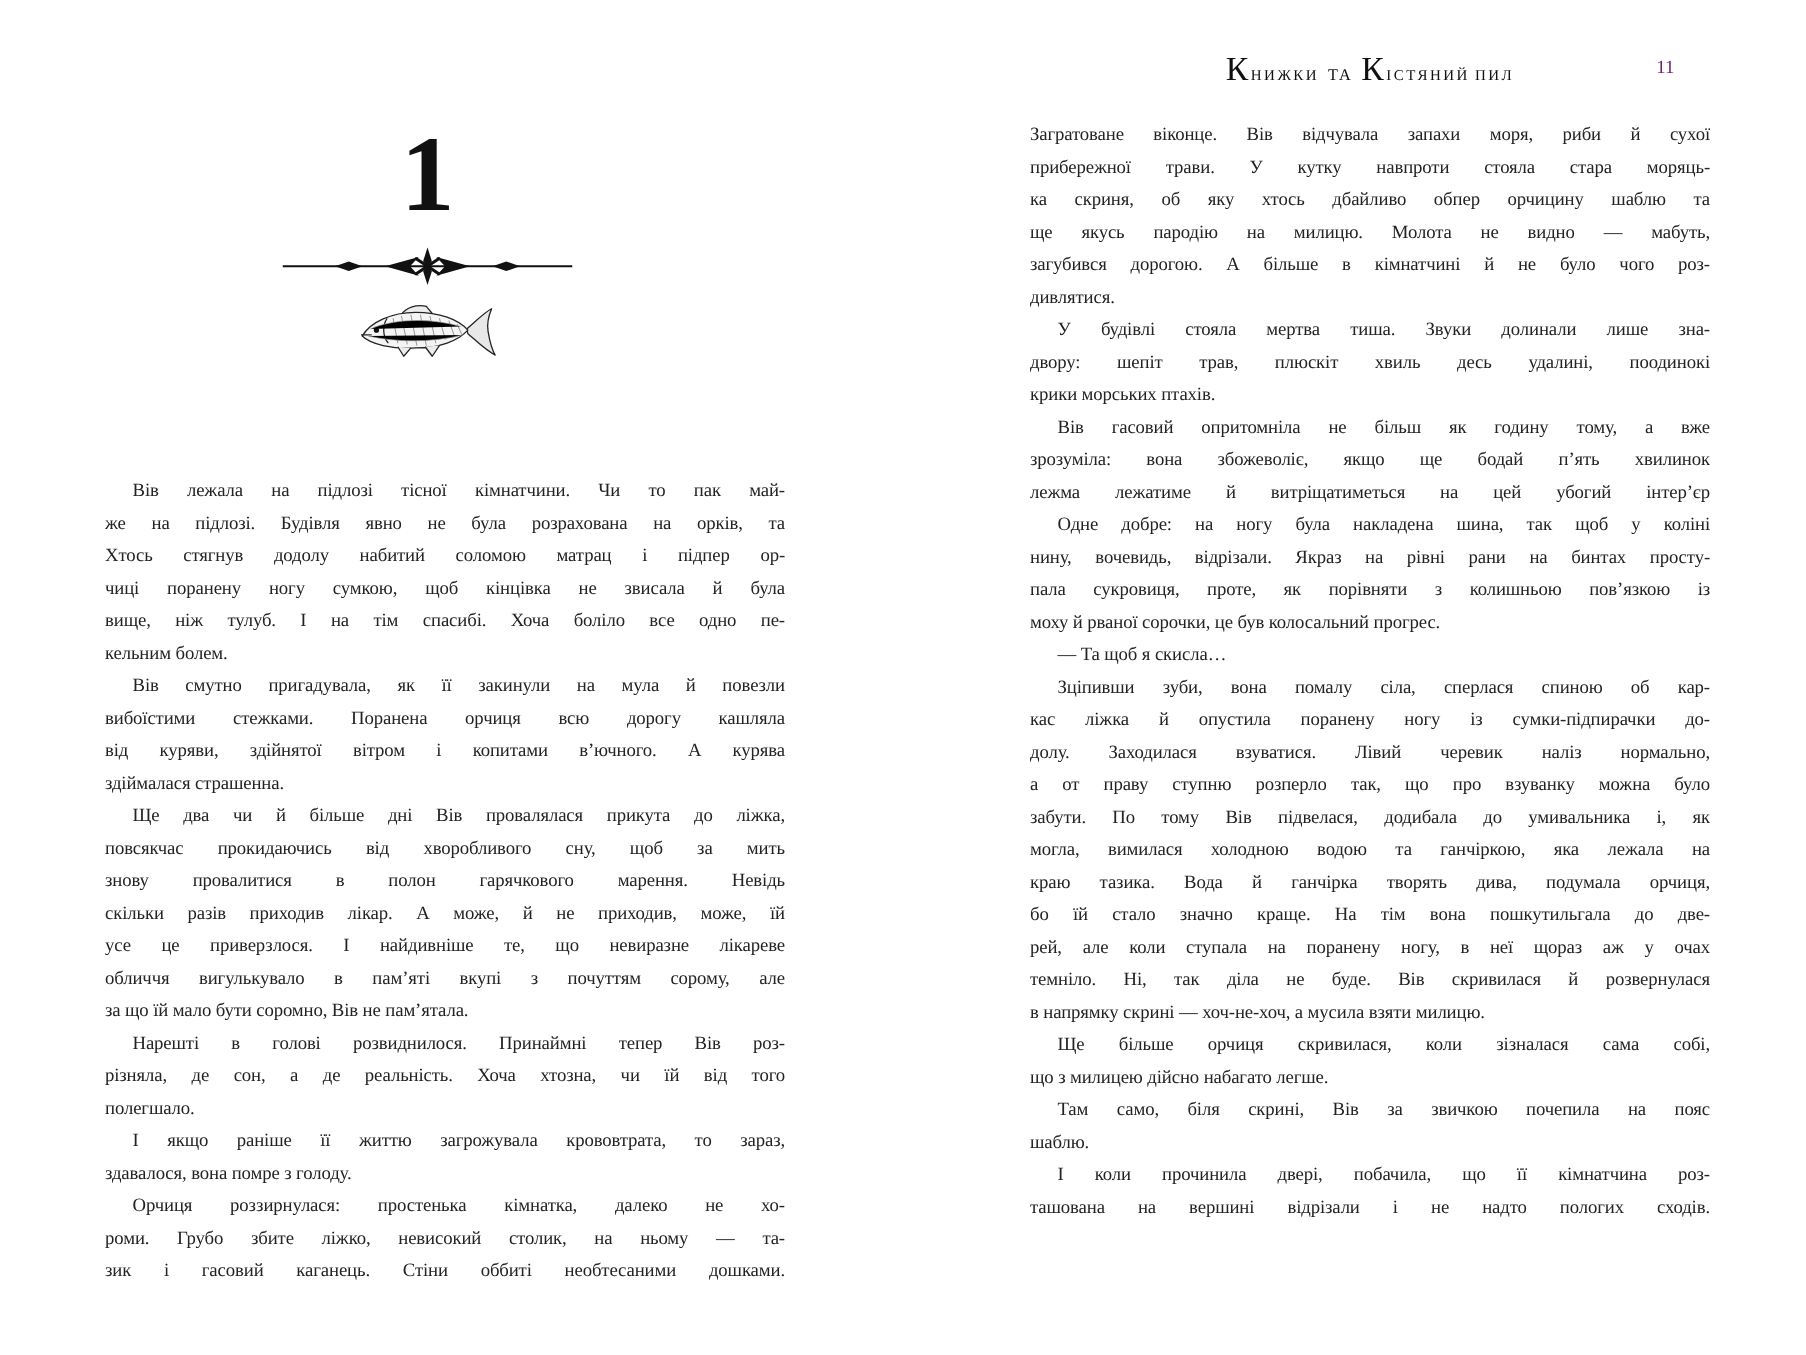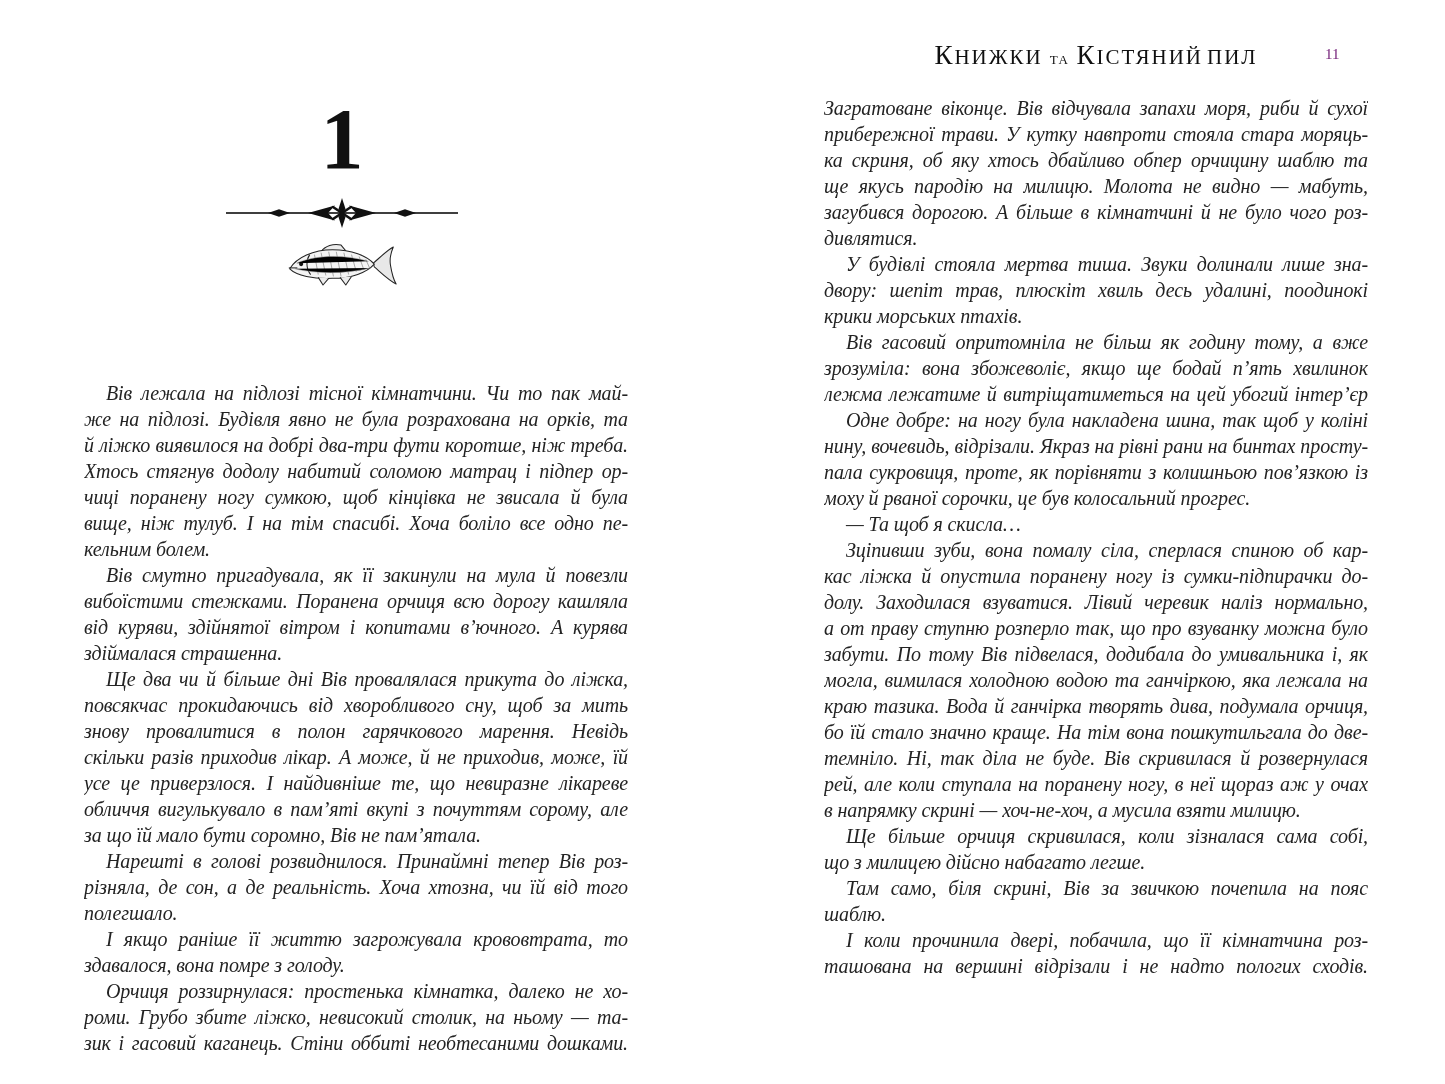--- a/index.html
+++ b/index.html
@@ -27,26 +27,26 @@
   }
   .ornament { display: block; margin: 14px auto 0; }
   .fish { display: block; margin: 12px auto 0; }
 
   
   .running-head {
     position: absolute; top: 40px; left: 0; width: 544px;
     text-align: center; color: #101010; white-space: nowrap;
   }
   .tl-big  { font-size: 27px; letter-spacing: 2px; }
-  .tl-caps { font-size: 21px; letter-spacing: 2px; }
+  .tl-caps { font-size: 12px; letter-spacing: 2px; }
   .tl-small{ font-size: 13px; letter-spacing: 1.5px; margin: 0 7px; }
   .page-number { position: absolute; top: 46px; left: 501px; font-size: 15px; color: #701a75; }
 
   
-  .body-text { position: absolute; left: 0; width: 544px; font-size: 20px; letter-spacing: -0.1px; font-style: italic; }
+  .body-text { position: absolute; left: 0; width: 544px; font-size: 15px; letter-spacing: -0.1px; }
   .body-left  { top: 380px; }
   .body-right { top: 95px; }
   .line {
     height: 26px;
     line-height: 26px;
     overflow: hidden;
     text-align: justify;
     text-align-last: justify;
     white-space: normal;
   }
@@ -96,21 +96,20 @@
         </g>
         <g stroke="#9a9a9a" stroke-width="0.5">
           <path d="M12 22 C30 14 60 12 88 20 M10 28 C32 33 62 34 90 27"></path>
         </g>
       </svg>
     </div>
 
     <div class="body-text body-left" id="left-text">
         <div class="line indent">Вів лежала на підлозі тісної кімнатчини. Чи то пак май-</div>
         <div class="line">же на підлозі. Будівля явно не була розрахована на орків, та</div>
-        <div class="line">й ліжко виявилося на добрі два-три фути коротше, ніж треба.</div>
         <div class="line">Хтось стягнув додолу набитий соломою матрац і підпер ор-</div>
         <div class="line">чиці поранену ногу сумкою, щоб кінцівка не звисала й була</div>
         <div class="line">вище, ніж тулуб. І на тім спасибі. Хоча боліло все одно пе-</div>
         <div class="line para-end">кельним болем.</div>
         <div class="line indent">Вів смутно пригадувала, як її закинули на мула й повезли</div>
         <div class="line">вибоїстими стежками. Поранена орчиця всю дорогу кашляла</div>
         <div class="line">від куряви, здійнятої вітром і копитами в’ючного. А курява</div>
         <div class="line para-end">здіймалася страшенна.</div>
         <div class="line indent">Ще два чи й більше дні Вів провалялася прикута до ліжка,</div>
         <div class="line">повсякчас прокидаючись від хворобливого сну, щоб за мить</div>
@@ -155,22 +154,22 @@
         <div class="line para-end">моху й рваної сорочки, це був колосальний прогрес.</div>
         <div class="line indent para-end">— Та щоб я скисла…</div>
         <div class="line indent">Зціпивши зуби, вона помалу сіла, сперлася спиною об кар-</div>
         <div class="line">кас ліжка й опустила поранену ногу із сумки-підпирачки до-</div>
         <div class="line">долу. Заходилася взуватися. Лівий черевик наліз нормально,</div>
         <div class="line">а от праву ступню розперло так, що про взуванку можна було</div>
         <div class="line">забути. По тому Вів підвелася, додибала до умивальника і, як</div>
         <div class="line">могла, вимилася холодною водою та ганчіркою, яка лежала на</div>
         <div class="line">краю тазика. Вода й ганчірка творять дива, подумала орчиця,</div>
         <div class="line">бо їй стало значно краще. На тім вона пошкутильгала до две-</div>
+        <div class="line">рей, але коли ступала на поранену ногу, в неї щораз аж у очах</div>
         <div class="line">темніло. Ні, так діла не буде. Вів скривилася й розвернулася</div>
-        <div class="line">рей, але коли ступала на поранену ногу, в неї щораз аж у очах</div>
         <div class="line para-end">в напрямку скрині — хоч-не-хоч, а мусила взяти милицю.</div>
         <div class="line indent">Ще більше орчиця скривилася, коли зізналася сама собі,</div>
         <div class="line para-end">що з милицею дійсно набагато легше.</div>
         <div class="line indent">Там само, біля скрині, Вів за звичкою почепила на пояс</div>
         <div class="line para-end">шаблю.</div>
         <div class="line indent">І коли прочинила двері, побачила, що її кімнатчина роз-</div>
         <div class="line para-end flush">ташована на вершині відрізали і не надто пологих сходів.</div>
       </div>
   </section>
 

